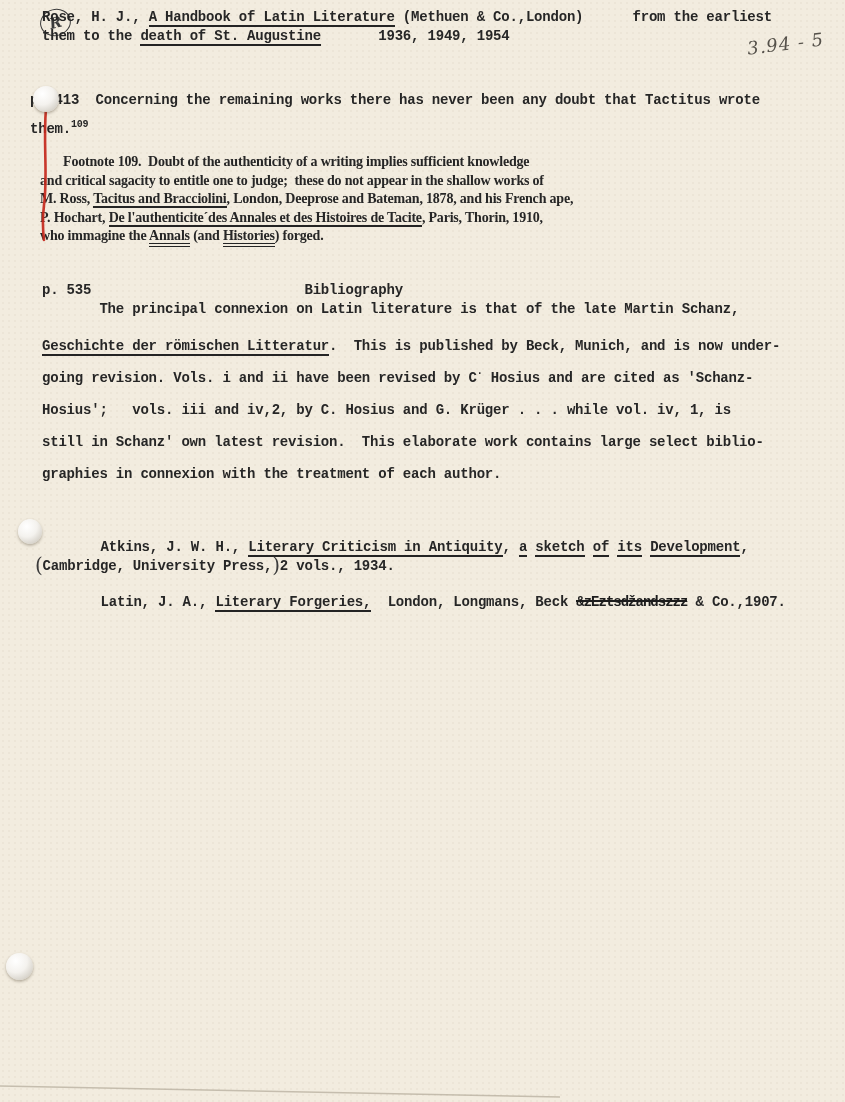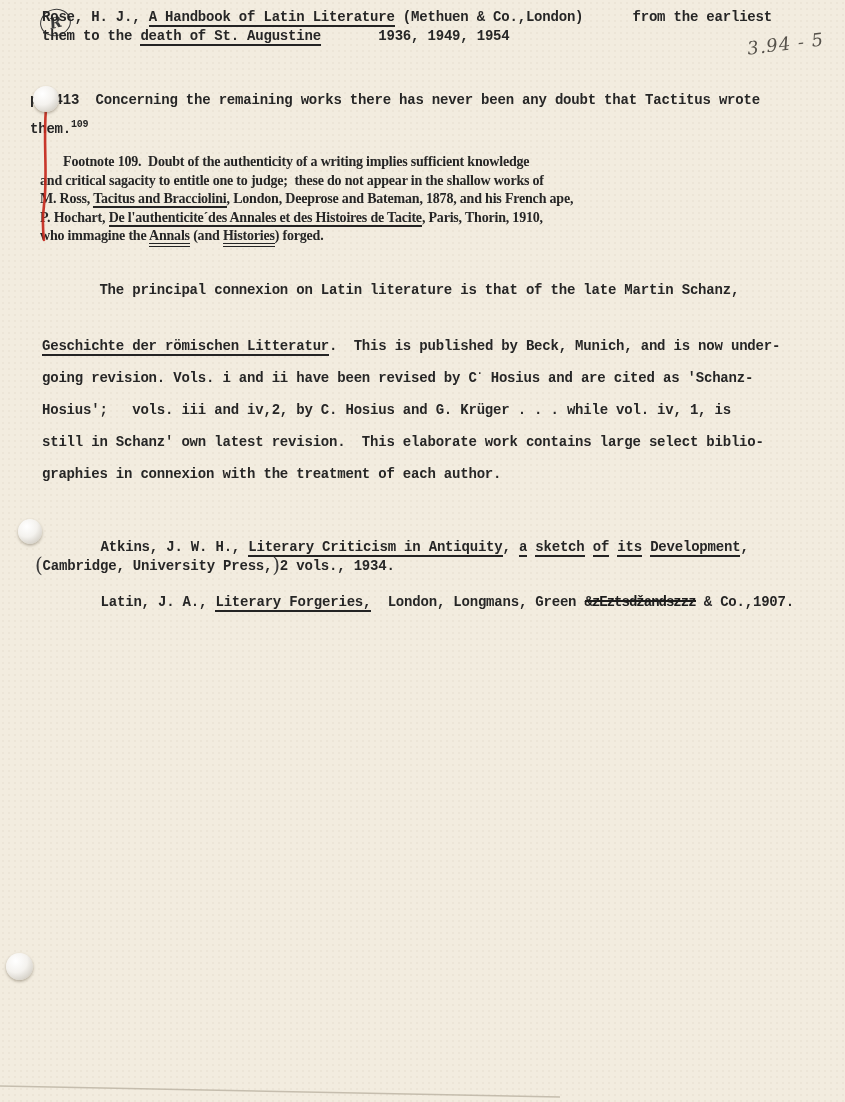--- a/index.html
+++ b/index.html
@@ -78,24 +78,24 @@
 
   <div class="circled-letter">
     <span>R</span>
   </div>
 
   <div class="price-note">3.94 - 5</div>
 
   <div id="blk-header" class="tblock"><div class="line"><span>Rose, H. J., </span><span class="seg-u">A Handbook of Latin Literature</span><span> (Methuen &amp; Co.,London)      from the earliest</span></div><div class="line"><span>them to the </span><span class="seg-u">death of St. Augustine</span><span>       1936, 1949, 1954</span></div></div>
   <div id="blk-p413" class="tblock"><div class="line"><span>p. 413  Concerning the remaining works there has never been any doubt that Tactitus wrote</span></div><div class="line"><span>them.</span><span class="seg-sup">109</span></div></div>
   <div id="blk-footnote" class="tblock"><div class="line"><span>       Footnote 109.  Doubt of the authenticity of a writing implies sufficient knowledge</span></div><div class="line"><span>and critical sagacity to entitle one to judge;  these do not appear in the shallow works of</span></div><div class="line"><span>M. Ross, </span><span class="seg-u">Tacitus and Bracciolini</span><span>, London, Deeprose and Bateman, 1878, and his French ape,</span></div><div class="line"><span>P. Hochart, </span><span class="seg-u">De l'authenticite´des Annales et des Histoires de Tacite</span><span>, Paris, Thorin, 1910,</span></div><div class="line"><span>who immagine the </span><span class="seg-uu">Annals</span><span> (and </span><span class="seg-uu">Histories</span><span>) forged.</span></div></div>
-  <div id="blk-bib-head" class="tblock"><div class="line"><span>       The principal connexion on Latin literature is that of the late Martin Schanz,</span></div></div>
+  <div id="blk-bib-head" class="tblock"><div class="line"><span>p. 535                          Bibliography</span></div><div class="line"><span>       The principal connexion on Latin literature is that of the late Martin Schanz,</span></div></div>
   <div id="blk-bib-body" class="tblock"><div class="line"><span class="seg-u">Geschichte der römischen Litteratur</span><span>.  This is published by Beck, Munich, and is now under-</span></div><div class="line"><span>going revision. Vols. i and ii have been revised by C</span><span class="seg-sup">·</span><span> Hosius and are cited as 'Schanz-</span></div><div class="line"><span>Hosius';   vols. iii and iv,2, by C. Hosius and G. Krüger . . . while vol. iv, 1, is</span></div><div class="line"><span>still in Schanz' own latest revision.  This elaborate work contains large select biblio-</span></div><div class="line"><span>graphies in connexion with the treatment of each author.</span></div></div>
   <div id="blk-atkins" class="tblock"><div class="line"><span>        Atkins, J. W. H., </span><span class="seg-u">Literary Criticism in Antiquity</span><span>, </span><span class="seg-u">a</span><span> </span><span class="seg-u">sketch</span><span> </span><span class="seg-u">of</span><span> </span><span class="seg-u">its</span><span> </span><span class="seg-u">Development</span><span>,</span></div><div class="line"><span class="seg-hw">(</span><span>Cambridge, University Press,</span><span class="seg-hw">)</span><span>2 vols., 1934.</span></div></div>
-  <div id="blk-farrer" class="tblock"><div class="line"><span>        Latin, J. A., </span><span class="seg-u">Literary Forgeries,</span><span>  London, Longmans, Green </span><span class="seg-strike">&amp;zEztsdžandszzz</span><span> &amp; Co.,1907.</span></div></div>
+  <div id="blk-farrer" class="tblock"><div class="line"><span>        Latin, J. A., </span><span class="seg-u">Literary Forgeries,</span><span>  London, Longmans, Beck </span><span class="seg-strike">&amp;zEztsdžandszzz</span><span> &amp; Co.,1907.</span></div></div>
 
   <svg class="overlay-svg" width="845" height="1102" viewBox="0 0 845 1102">
     <path d="M46,108 C43,145 48,175 44,205 C42,222 43,232 44,240" fill="none" stroke="#c4281c" stroke-width="2.6" stroke-linecap="round" opacity="0.92"></path>
 
     <path d="M0,1086 L560,1097" fill="none" stroke="#b2aa98" stroke-width="1.6" opacity="0.7"></path>
   </svg>
 
   <div id="fastener-1" class="fastener"></div>
   <div id="fastener-2" class="fastener"></div>
   <div id="fastener-3" class="fastener"></div>

